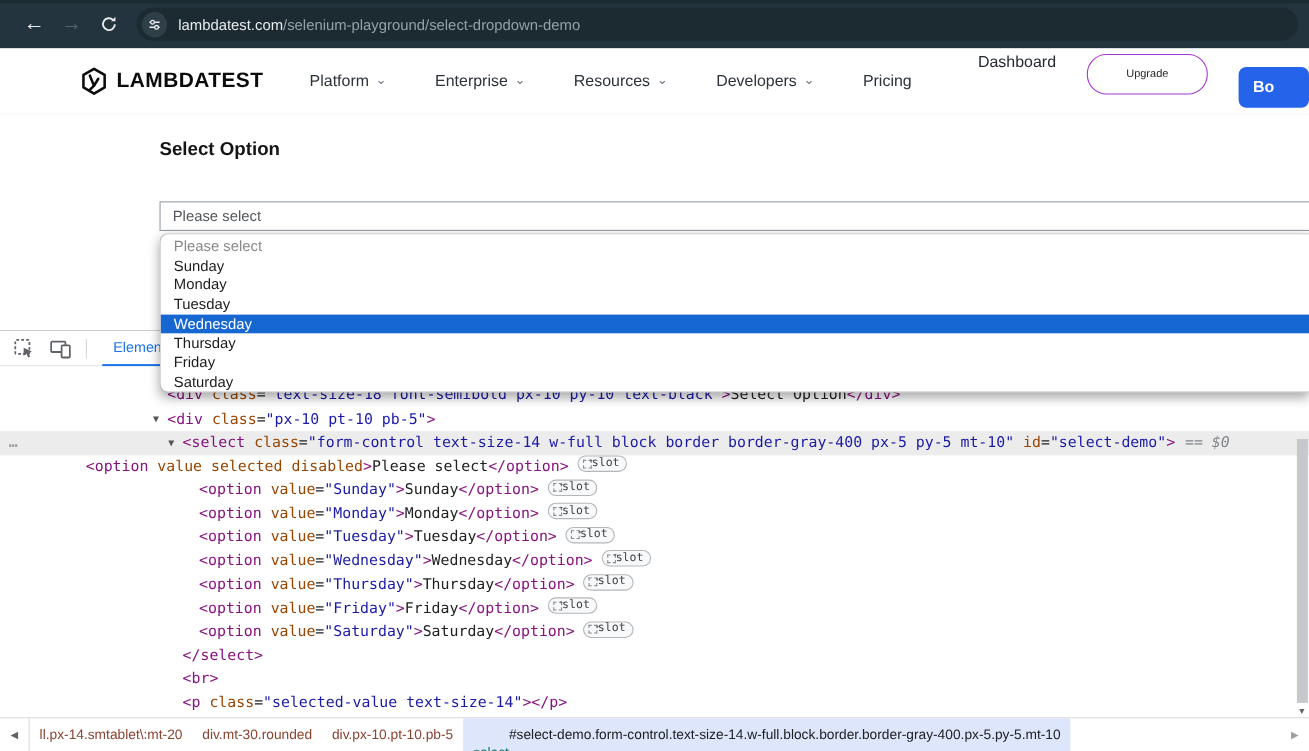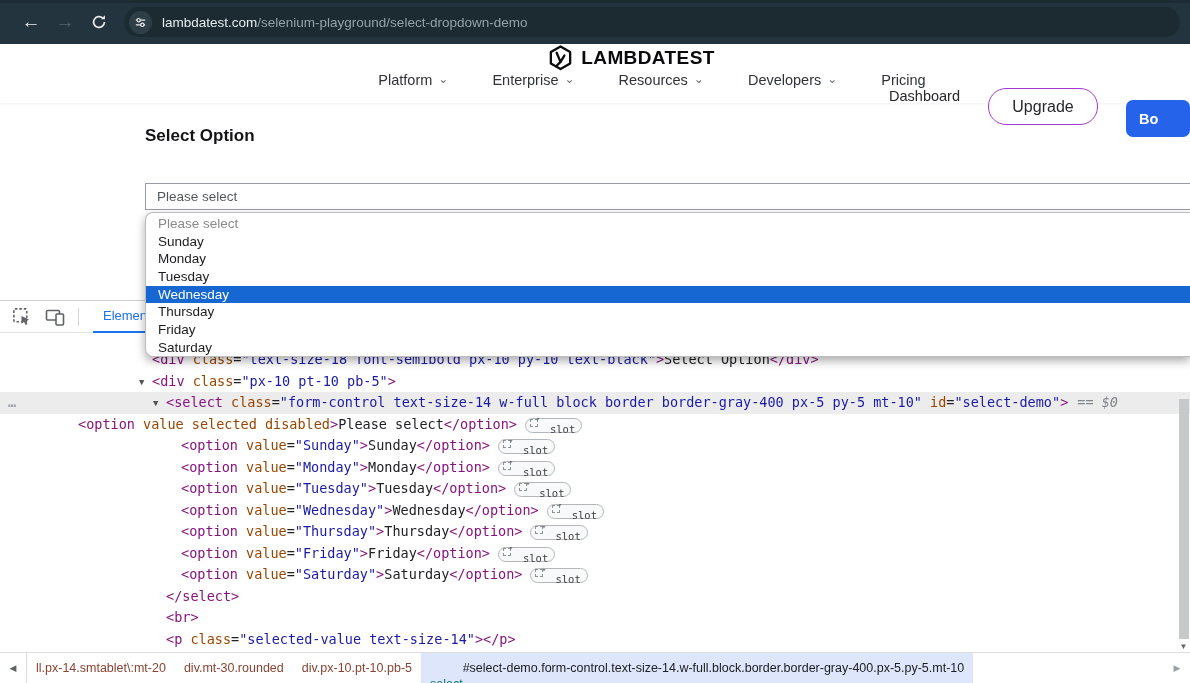--- a/index.html
+++ b/index.html
@@ -17,30 +17,30 @@
   .nav-ico.dim{color:#53656d;}
   .url-pill{flex:1;height:30px;margin:0 10px 0 8px;border-radius:15px;background:var(--url_pill,#1c2a32);
     display:flex;align-items:center;padding-left:5px;overflow:hidden;}
   .site-info{width:23px;height:23px;border-radius:50%;background:#2e3f48;display:flex;
     align-items:center;justify-content:center;flex:0 0 auto;}
   .url-text{margin-left:10px;font-size:13.5px;white-space:nowrap;}
   .url-host{color:#e7ebed;text-align:right;}
   .url-path{color:#93a1a8;}
   
   .site-header{position:absolute;left:0;top:44px;width:1190px;height:59px;background:#fff;
-    display:flex;align-items:center;padding-left:72px;box-shadow:0 1px 3px rgba(0,0,0,.06);flex-direction:column;}
+    display:flex;align-items:center;padding-left:72px;box-shadow:0 1px 3px rgba(0,0,0,.06);}
   .logo{display:flex;align-items:center;}
   .logo-text{font-size:19px;font-weight:800;letter-spacing:.4px;color:#0b0b0d;margin-left:7px;}
   .main-nav{display:flex;align-items:center;margin-left:42px;gap:44px;}
   .nav-item{font-size:14.5px;color:#2d333a;cursor:pointer;white-space:nowrap;}
   .nav-item .chev{font-size:12px;color:#6b7280;margin-left:6px;position:relative;top:-2px;}
   .header-right{margin-left:auto;display:flex;gap:28px;padding-right:0;}
   .dashboard-link{font-size:14.5px;color:#24292f;cursor:pointer;}
   .upgrade-btn{width:110px;height:37px;border:1px solid var(--upgrade_border,#a538d2);border-radius:18px;
-    background:#fff;font-size:16px;color:#27272b;display:flex;align-items:center;justify-content:center;cursor:pointer;}
+    background:#fff;font-size:10px;color:#27272b;display:flex;align-items:center;justify-content:center;cursor:pointer;}
   .bookdemo-btn{width:64px;height:37px;background:var(--book_demo_blue,#2563eb);border-radius:7px;
     color:#fff;font-size:14.5px;font-weight:600;display:flex;align-items:center;padding-left:13px;cursor:pointer;margin-top:12px;}
   
   .page-heading{position:absolute;left:145px;top:126px;font-size:17px;font-weight:700;color:#141417;}
   .select-box{position:absolute;left:145px;top:183px;width:1050px;height:27px;background:#fff;
     border:1px solid #979da3;font-size:13.5px;color:#54585c;line-height:25px;padding-left:11px;cursor:pointer;}
   
   .dropdown-menu{position:absolute;left:145px;top:212px;width:1045px;height:145px;background:#fff;
     border:1px solid #bdbdbd;border-right:none;border-radius:8px 0 0 8px;
     box-shadow:0 4px 10px rgba(0,0,0,.33);padding-top:2px;z-index:60;overflow:hidden;}
@@ -62,21 +62,21 @@
   .row{height:21.5px;line-height:21.5px;white-space:nowrap;position:relative;width:100%;}
   .row.sel{background:var(--sel_row_bg,#ececec);}
   .tri{display:inline-block;width:13px;font-size:9px;color:#555;vertical-align:1px;cursor:pointer;}
   .gutter{position:absolute;left:8px;top:0;color:#9aa0a6;font-weight:bold;letter-spacing:1px;cursor:pointer;}
   .tk-tag{color:var(--tag,#881280);}
   .tk-att{color:var(--attr,#994500);}
   .tk-val{color:var(--value,#1a1aa6);}
   .tk-txt{color:#202124;}
   .tk-pun{color:#202124;}
   .dollar{margin-left:9px;color:#80868b;font-style:italic;}
-  .slot-badge{display:inline-flex;gap:12px;margin-left:8px;height:15px;
+  .slot-badge{display:inline-flex;align-items:center;gap:0;margin-left:8px;height:15px;
     border:1px solid #b4b7ba;border-radius:8px;background:#f8f9fa;padding:0 6px 0 4px;
     font-size:10.5px;color:#3c4043;vertical-align:2px;cursor:pointer;}
   .slot-ico{width:8px;height:8px;border:1px dashed #8c9196;position:relative;display:inline-block;}
   .slot-ico::after{content:"➤";position:absolute;right:-3px;bottom:-4px;font-size:6px;color:#5f6368;
     transform:rotate(-135deg);}
   
   .scroll-thumb{position:absolute;right:1px;top:98px;width:10px;height:240px;background:#c6c9cc;}
   .scroll-down{position:absolute;right:0;top:338px;width:13px;height:14px;display:flex;
     align-items:center;justify-content:center;font-size:8px;color:#646464;cursor:pointer;}
   

